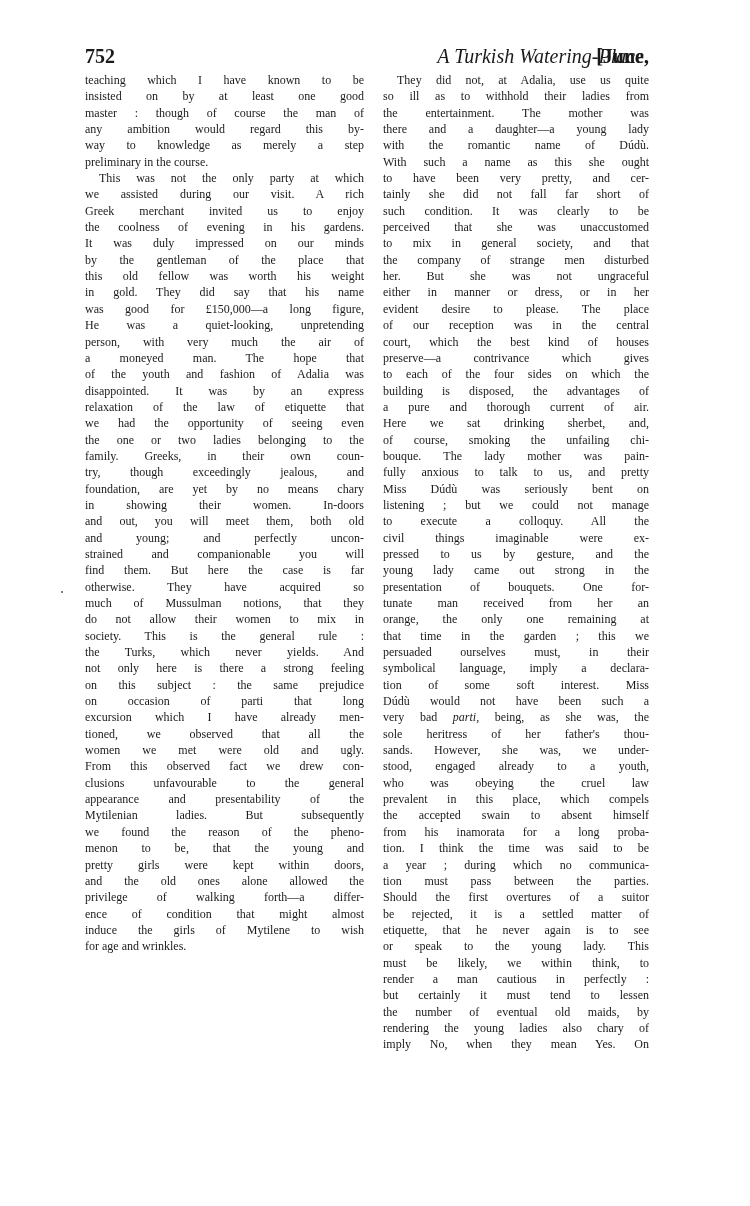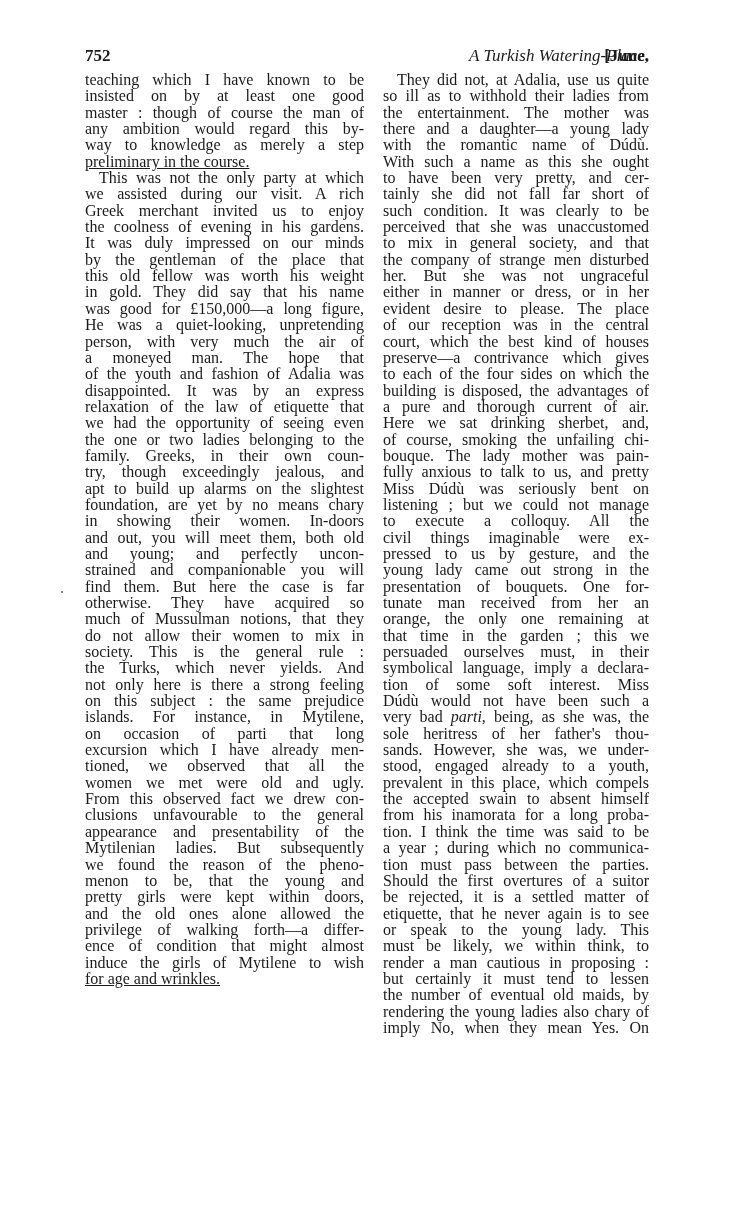--- a/index.html
+++ b/index.html
@@ -1,28 +1,28 @@
 <!DOCTYPE html>
 <html><head>
 <meta charset="utf-8">
 <style>
   html, body { margin: 0; padding: 0; background: #ffffff; }
   body { width: 750px; height: 1206px; position: relative; overflow: hidden;
          font-family: "Liberation Serif", "DejaVu Serif", serif; color: #1a1a1a; }
   .page { position: absolute; left: 85px; top: 46px; width: 564px; }
-  .running-head { position: relative; height: 20px; font-size: 17px; line-height: 20px; }
+  .running-head { position: relative; height: 20px; font-size: 20px; line-height: 20px; }
   .folio { position: absolute; left: 0; top: 0; font-weight: bold; }
   .head-title { position: absolute; left: 0; right: 0; top: 0; text-align: right; font-style: italic; }
   .head-date { position: absolute; right: 0; top: 0; font-weight: bold; }
   .columns { position: absolute; top: 26px; left: 0; width: 564px; }
-  .col { position: absolute; top: 0; font-size: 16px; line-height: 16.35px; }
+  .col { position: absolute; top: 0; font-size: 12px; line-height: 16.35px; }
   .col-left { left: 0; width: 279px; }
   .col-right { left: 298px; width: 266px; }
   .line { display: block; white-space: nowrap; text-align: justify; text-align-last: justify; height: 16.35px; overflow: visible; }
-  .line.last { text-align-last: left; text-decoration: underline; }
+  .line.last { text-align-last: left; }
   .line.indent { padding-left: 14px; }
   .it { font-style: italic; }
   .margin-mark { position: absolute; left: 61px; top: 591px; width: 2px; height: 2px; background: #555; border-radius: 1px; }
 </style>
 </head>
 <body>
 
 <div class="page">
   <div class="running-head">
     <span class="folio">752</span>
@@ -49,35 +49,33 @@
         <span class="line">He was a quiet-looking, unpretending</span>
         <span class="line">person, with very much the air of</span>
         <span class="line">a moneyed man. The hope that</span>
         <span class="line">of the youth and fashion of Adalia was</span>
         <span class="line">disappointed. It was by an express</span>
         <span class="line">relaxation of the law of etiquette that</span>
         <span class="line">we had the opportunity of seeing even</span>
         <span class="line">the one or two ladies belonging to the</span>
         <span class="line">family. Greeks, in their own coun-</span>
         <span class="line">try, though exceedingly jealous, and</span>
-        <span class="line">apt to build up alarms on the slightest</span>
         <span class="line">foundation, are yet by no means chary</span>
         <span class="line">in showing their women. In-doors</span>
         <span class="line">and out, you will meet them, both old</span>
         <span class="line">and young; and perfectly uncon-</span>
         <span class="line">strained and companionable you will</span>
         <span class="line">find them. But here the case is far</span>
         <span class="line">otherwise. They have acquired so</span>
         <span class="line">much of Mussulman notions, that they</span>
         <span class="line">do not allow their women to mix in</span>
         <span class="line">society. This is the general rule :</span>
         <span class="line">the Turks, which never yields. And</span>
         <span class="line">not only here is there a strong feeling</span>
         <span class="line">on this subject : the same prejudice</span>
-        <span class="line">islands. For instance, in Mytilene,</span>
         <span class="line">on occasion of parti that long</span>
         <span class="line">excursion which I have already men-</span>
         <span class="line">tioned, we observed that all the</span>
         <span class="line">women we met were old and ugly.</span>
         <span class="line">From this observed fact we drew con-</span>
         <span class="line">clusions unfavourable to the general</span>
         <span class="line">appearance and presentability of the</span>
         <span class="line">Mytilenian ladies. But subsequently</span>
         <span class="line">we found the reason of the pheno-</span>
         <span class="line">menon to be, that the young and</span>
@@ -125,32 +123,33 @@
         <span class="line">orange, the only one remaining at</span>
         <span class="line">that time in the garden ; this we</span>
         <span class="line">persuaded ourselves must, in their</span>
         <span class="line">symbolical language, imply a declara-</span>
         <span class="line">tion of some soft interest. Miss</span>
         <span class="line">Dúdù would not have been such a</span>
         <span class="line"><span>very bad </span><span class="it">parti</span><span>, being, as she was, the</span></span>
         <span class="line">sole heritress of her father's thou-</span>
         <span class="line">sands. However, she was, we under-</span>
         <span class="line">stood, engaged already to a youth,</span>
+        <span class="line">who was obeying the cruel law</span>
         <span class="line">prevalent in this place, which compels</span>
         <span class="line">the accepted swain to absent himself</span>
         <span class="line">from his inamorata for a long proba-</span>
         <span class="line">tion. I think the time was said to be</span>
         <span class="line">a year ; during which no communica-</span>
         <span class="line">tion must pass between the parties.</span>
         <span class="line">Should the first overtures of a suitor</span>
         <span class="line">be rejected, it is a settled matter of</span>
         <span class="line">etiquette, that he never again is to see</span>
         <span class="line">or speak to the young lady. This</span>
         <span class="line">must be likely, we within think, to</span>
-        <span class="line">render a man cautious in proposing :</span>
+        <span class="line">render a man cautious in perfectly :</span>
         <span class="line">but certainly it must tend to lessen</span>
         <span class="line">the number of eventual old maids, by</span>
         <span class="line">rendering the young ladies also chary of</span>
         <span class="line">imply No, when they mean Yes. On</span>
       </div>
   </div>
 </div>
 <div class="margin-mark"></div>
 
 </body></html>

